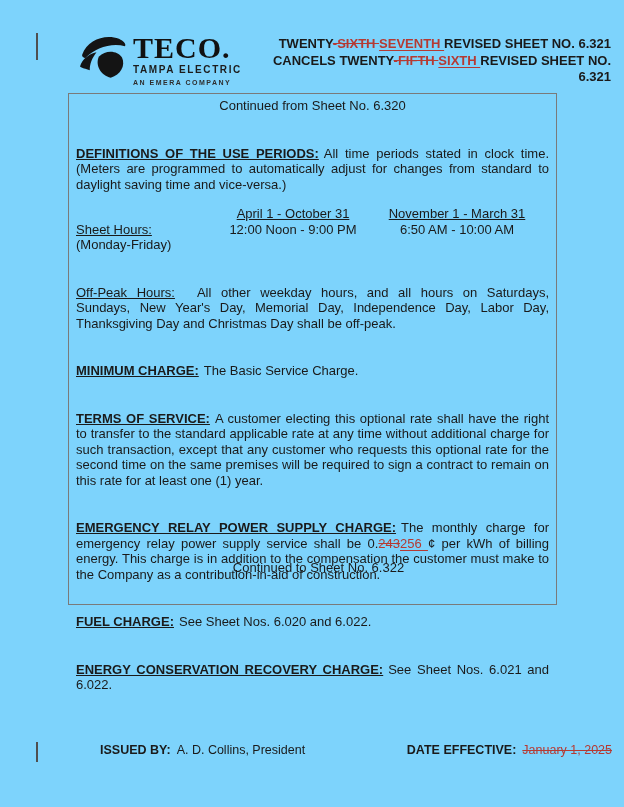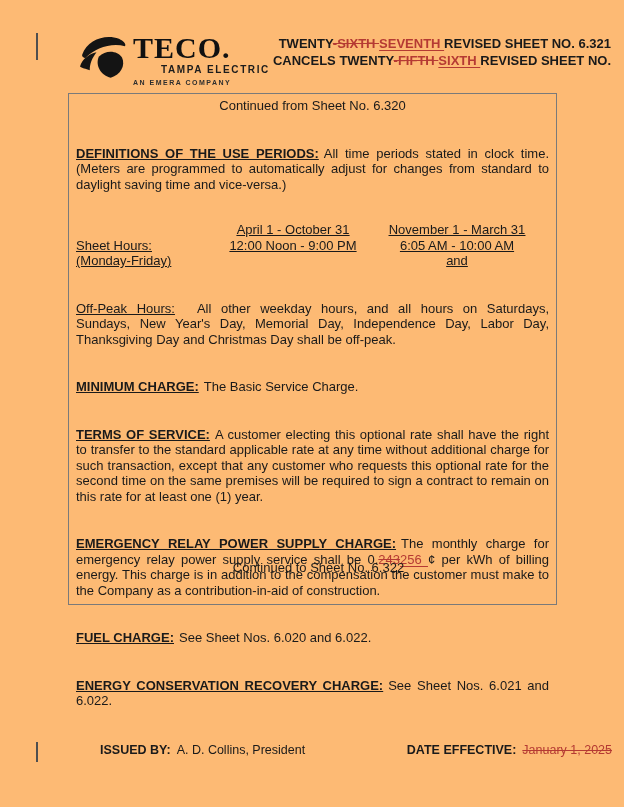--- a/index.html
+++ b/index.html
@@ -1,40 +1,40 @@
 <!DOCTYPE html>
 <html><head>
 <meta charset="utf-8">
 <style>
   * { margin: 0; padding: 0; box-sizing: border-box; }
   html, body { background: #ffffff; }
   .page {
     position: relative;
     width: 624px;
     height: 807px;
-    background: #fdba74;
+    background: #7dd3fc;
     font-family: "Liberation Sans", "DejaVu Sans", sans-serif;
     color: #1a1a1a;
     overflow: hidden;
   }
   
   .change-bar { position: absolute; width: 2px; background: #4f4f4f; }
   .change-bar.top { left: 36px; top: 33px; height: 27px; }
   .change-bar.bottom { left: 36px; top: 742px; height: 20px; }
 
   
   .logo { position: absolute; left: 80px; top: 28px; display: flex; }
   .emblem { width: 48px; height: 56px; margin-right: 5px; }
   .logo-text { padding-top: 7px; }
   .wordmark {
     font-family: "Liberation Serif", "DejaVu Serif", serif;
     font-weight: bold; font-size: 30px; line-height: 26px;
     letter-spacing: 1px; color: #111;
   }
-  .logo-company { font-size: 10px; font-weight: bold; letter-spacing: 1.6px; margin-top: 3px; color: #1c1c1c; margin-left: 28px; }
+  .logo-company { font-size: 10px; font-weight: bold; letter-spacing: 1.6px; margin-top: 3px; color: #1c1c1c; }
   .logo-tagline { font-size: 7px; font-weight: bold; letter-spacing: 1.5px; margin-top: 4px; color: #2e2e2e; }
 
   .revision {
     position: absolute; right: 13px; top: 36px; width: 360px;
     text-align: right; font-weight: bold; font-size: 13px; line-height: 16.5px;
     color: #1a1a1a;
   }
   .strike-red { color: #b53a33; text-decoration: line-through; text-decoration-color: #b53a33; }
   .under-red { color: #b53a33; text-decoration: underline; text-decoration-color: #b53a33; text-underline-offset: 2px; }
 
@@ -45,24 +45,23 @@
     padding: 4px 7px 0 7px;
     font-size: 13px; line-height: 15.5px;
   }
   .centered { text-align: center; }
   .para { margin-top: 32px; text-align: justify; }
   .label-bu { font-weight: bold; text-decoration: underline; padding-right: 5px; }
   .label-u { text-decoration: underline; }
   .gap-wide { padding-right: 22px; }
 
   .peak-table {
-    margin-top: 30px;
+    margin-top: 14px;
     display: grid;
     grid-template-columns: 142px 150px 178px;
-    text-decoration: underline;
   }
   .peak-table .cell { line-height: 15.5px; }
   .peak-table .c2, .peak-table .c3 { text-align: center; }
 
   .continued-to { position: absolute; left: 12px; right: 0; bottom: 29px; text-align: center; }
 
   
   .footer {
     position: absolute; left: 72px; right: 12px; top: 743px;
     display: flex; justify-content: space-between;
@@ -89,40 +88,40 @@
     <div class="logo-text">
       <div class="wordmark">TECO.</div>
       <div class="logo-company">TAMPA ELECTRIC</div>
       <div class="logo-tagline">AN EMERA COMPANY</div>
     </div>
   </div>
 
   <div class="revision">
     <div><span>TWENTY</span><span class="strike-red">-SIXTH </span><span class="under-red">SEVENTH </span><span>REVISED SHEET NO. 6.321</span></div>
     <div><span>CANCELS TWENTY</span><span class="strike-red">-FIFTH </span><span class="under-red">SIXTH </span><span>REVISED SHEET NO.</span></div>
+    <div>6.321</div>
   </div>
 
   <div class="sheet-box">
 
     <div class="centered">Continued from Sheet No. 6.320</div>
 
     <div class="para"><span class="label-bu">DEFINITIONS OF THE USE PERIODS:</span><span>All time periods stated in clock time. (Meters are programmed to automatically adjust for changes from standard to daylight saving time and vice-versa.)</span></div>
 
     <div class="peak-table">
       <div class="cell c1"></div>
       <div class="cell c2"><span class="label-u">April 1 - October 31</span></div>
       <div class="cell c3"><span class="label-u">November 1 - March 31</span></div>
 
       <div class="cell c1"><span class="label-u">Sheet Hours:</span></div>
       <div class="cell c2">12:00 Noon - 9:00 PM</div>
-      <div class="cell c3">6:05 AM - 10:00 AM</div>
+      <div class="cell c3">6:50 AM - 10:00 AM</div>
 
       <div class="cell c1">(Monday-Friday)</div>
       <div class="cell c2"></div>
-      <div class="cell c3">and</div>
 
       <div class="cell c1"></div>
       <div class="cell c2"></div>
     </div>
 
     <div class="para"><span class="label-u gap-wide">Off-Peak Hours:</span><span>All other weekday hours, and all hours on Saturdays, Sundays, New Year's Day, Memorial Day, Independence Day, Labor Day, Thanksgiving Day and Christmas Day shall be off-peak.</span></div>
 
     <div class="para"><span class="label-bu">MINIMUM CHARGE:</span><span>The Basic Service Charge.</span></div>
 
     <div class="para"><span class="label-bu">TERMS OF SERVICE:</span><span>A customer electing this optional rate shall have the right to transfer to the standard applicable rate at any time without additional charge for such transaction, except that any customer who requests this optional rate for the second time on the same premises will be required to sign a contract to remain on this rate for at least one (1) year.</span></div>

